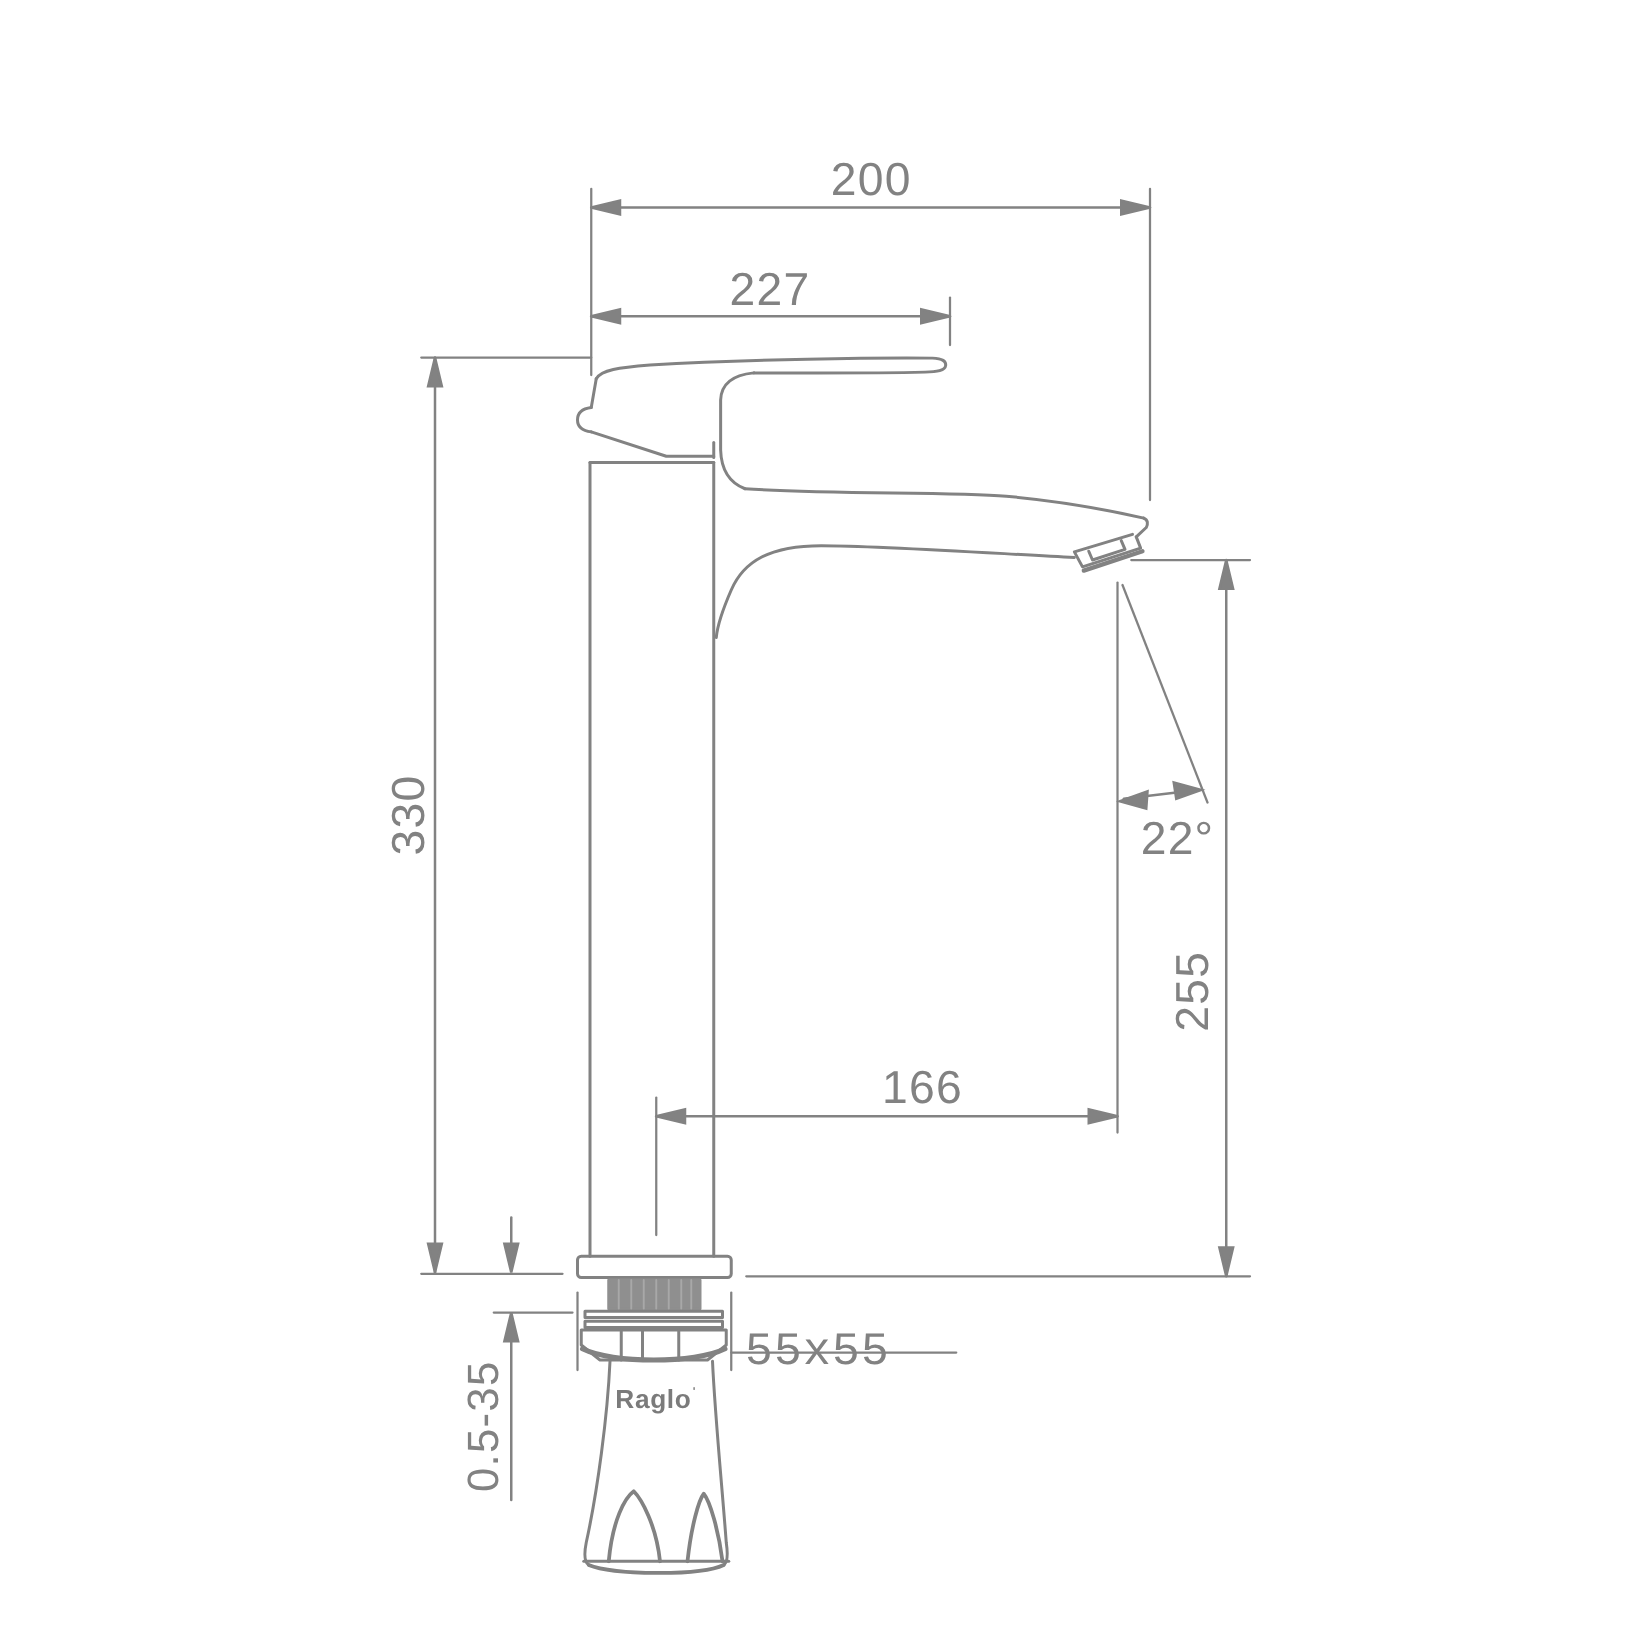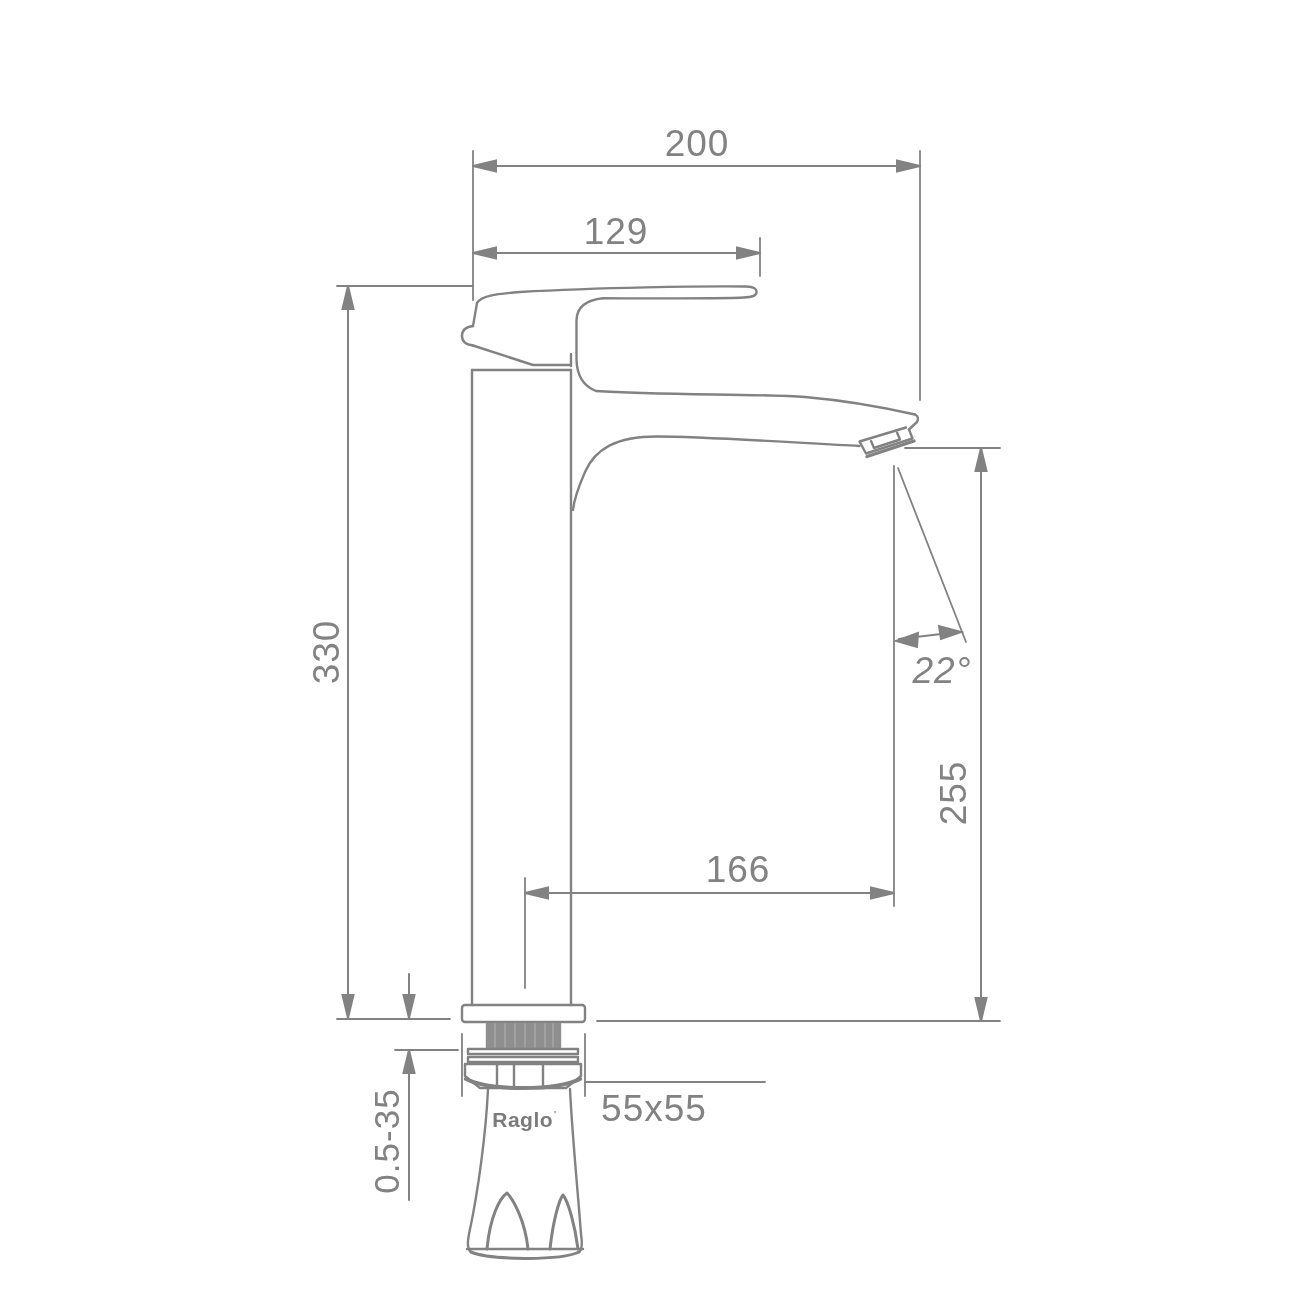--- a/index.html
+++ b/index.html
@@ -125,29 +125,29 @@
     <polygon points="409,1002 403.5,1025 414.5,1025"></polygon>
 
     <path d="M 899,591 L 958,584"></path>
     <polygon points="896,593 918,585 917,599"></polygon>
     <polygon points="961,584 939,578 941,591"></polygon>
   </g>
 </svg>
 
 <div class="dim-label" style="left:697px;top:96px;">200</div>
 
-<div class="dim-label" style="left:616px;top:184px;">129</div>
+<div class="dim-label" style="left:616px;top:184px;">227</div>
 
 <div class="dim-label vertical" style="left:327px;top:604px;">330</div>
 
 <div class="dim-label vertical" style="left:954px;top:745px;">255</div>
 
-<div class="dim-label" style="left:942px;top:623px;font-style:italic;">22°</div>
+<div class="dim-label" style="left:942px;top:623px;">22°</div>
 
 <div class="dim-label" style="left:738px;top:822px;">166</div>
 
-<div class="dim-label" style="left:654px;top:1061px;">55x55</div>
+<div class="dim-label" style="left:654px;top:1034px;font-family:Liberation Mono, monospace;">55x55</div>
 
 <div class="dim-label vertical" style="left:387px;top:1093px;font-size:35px;">0.5-35</div>
 
 <div class="brand" style="left:524px;top:1072px;"><span>Raglo</span><sup>'</sup></div>
 
 </div>
 
 </body></html>

